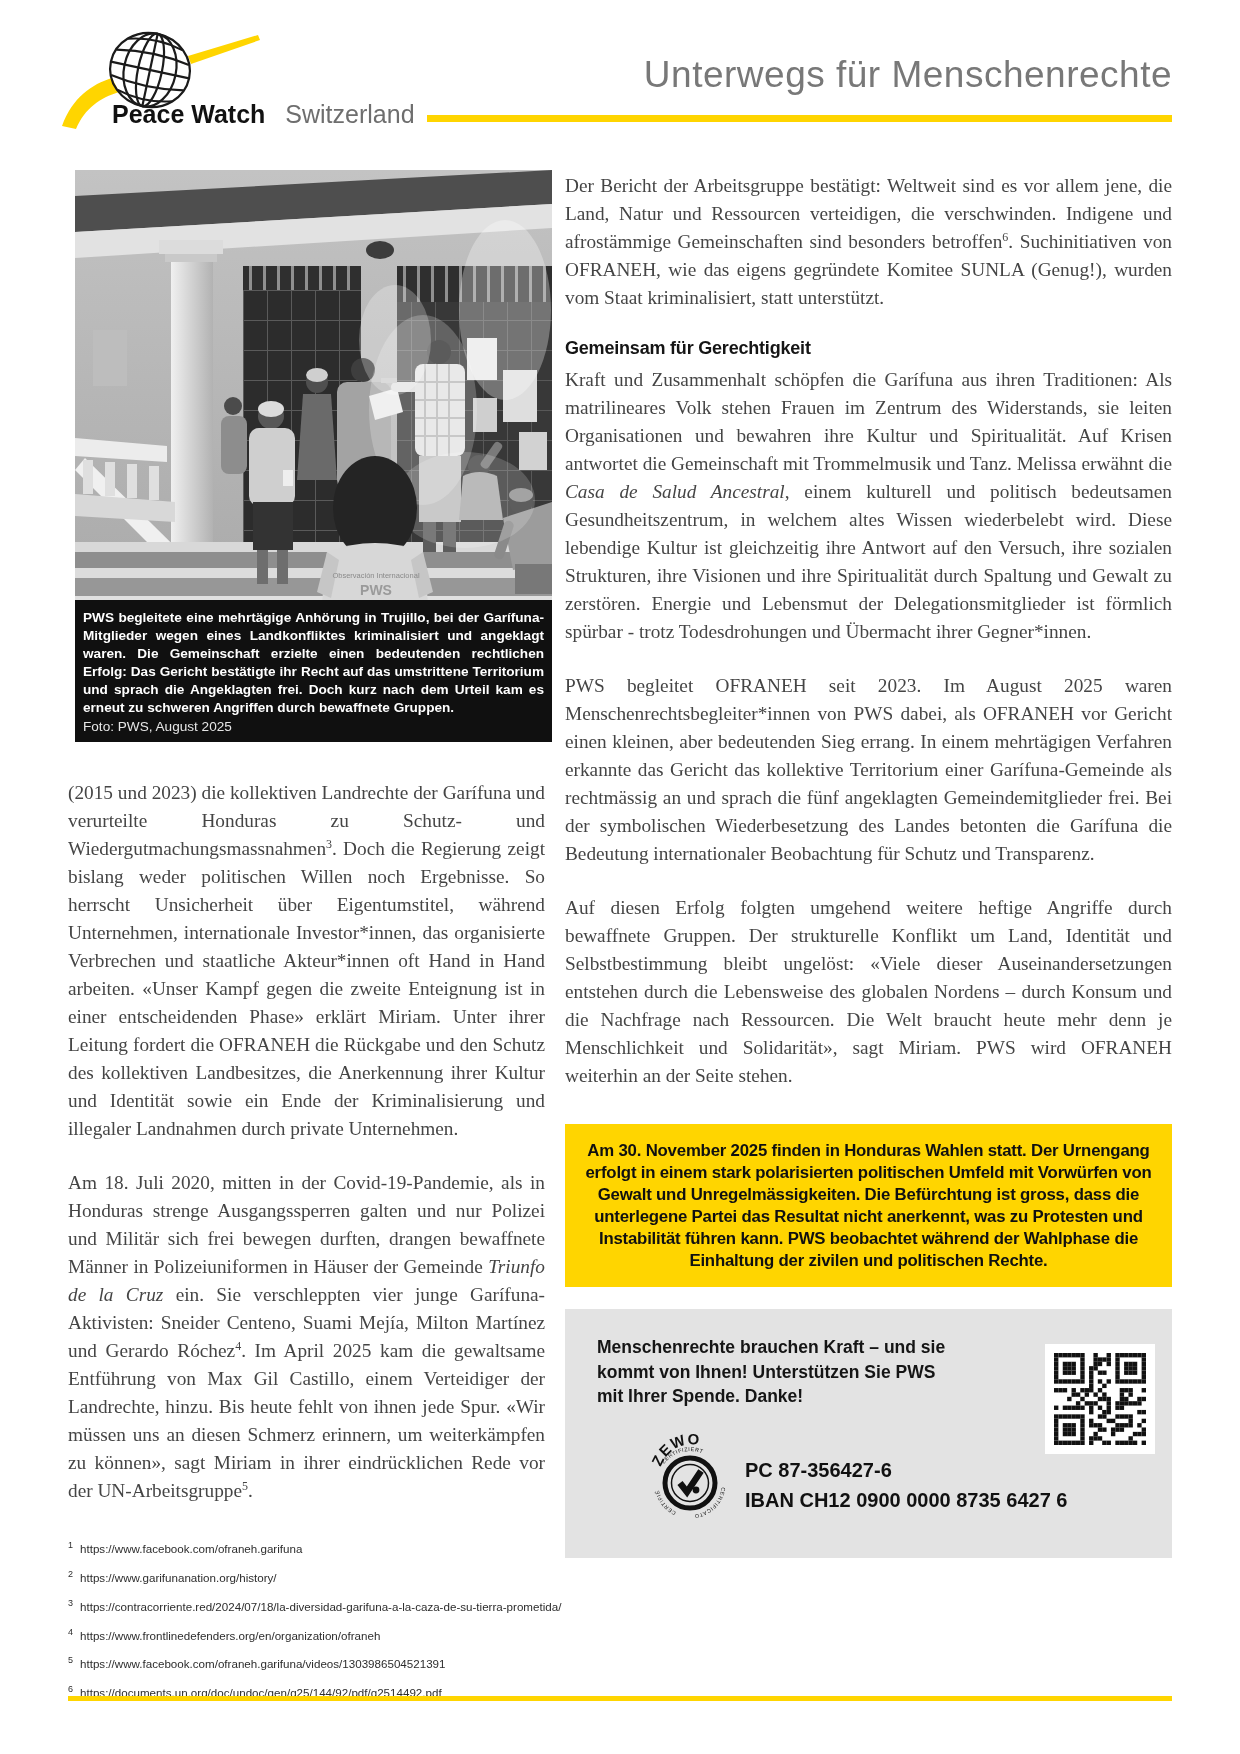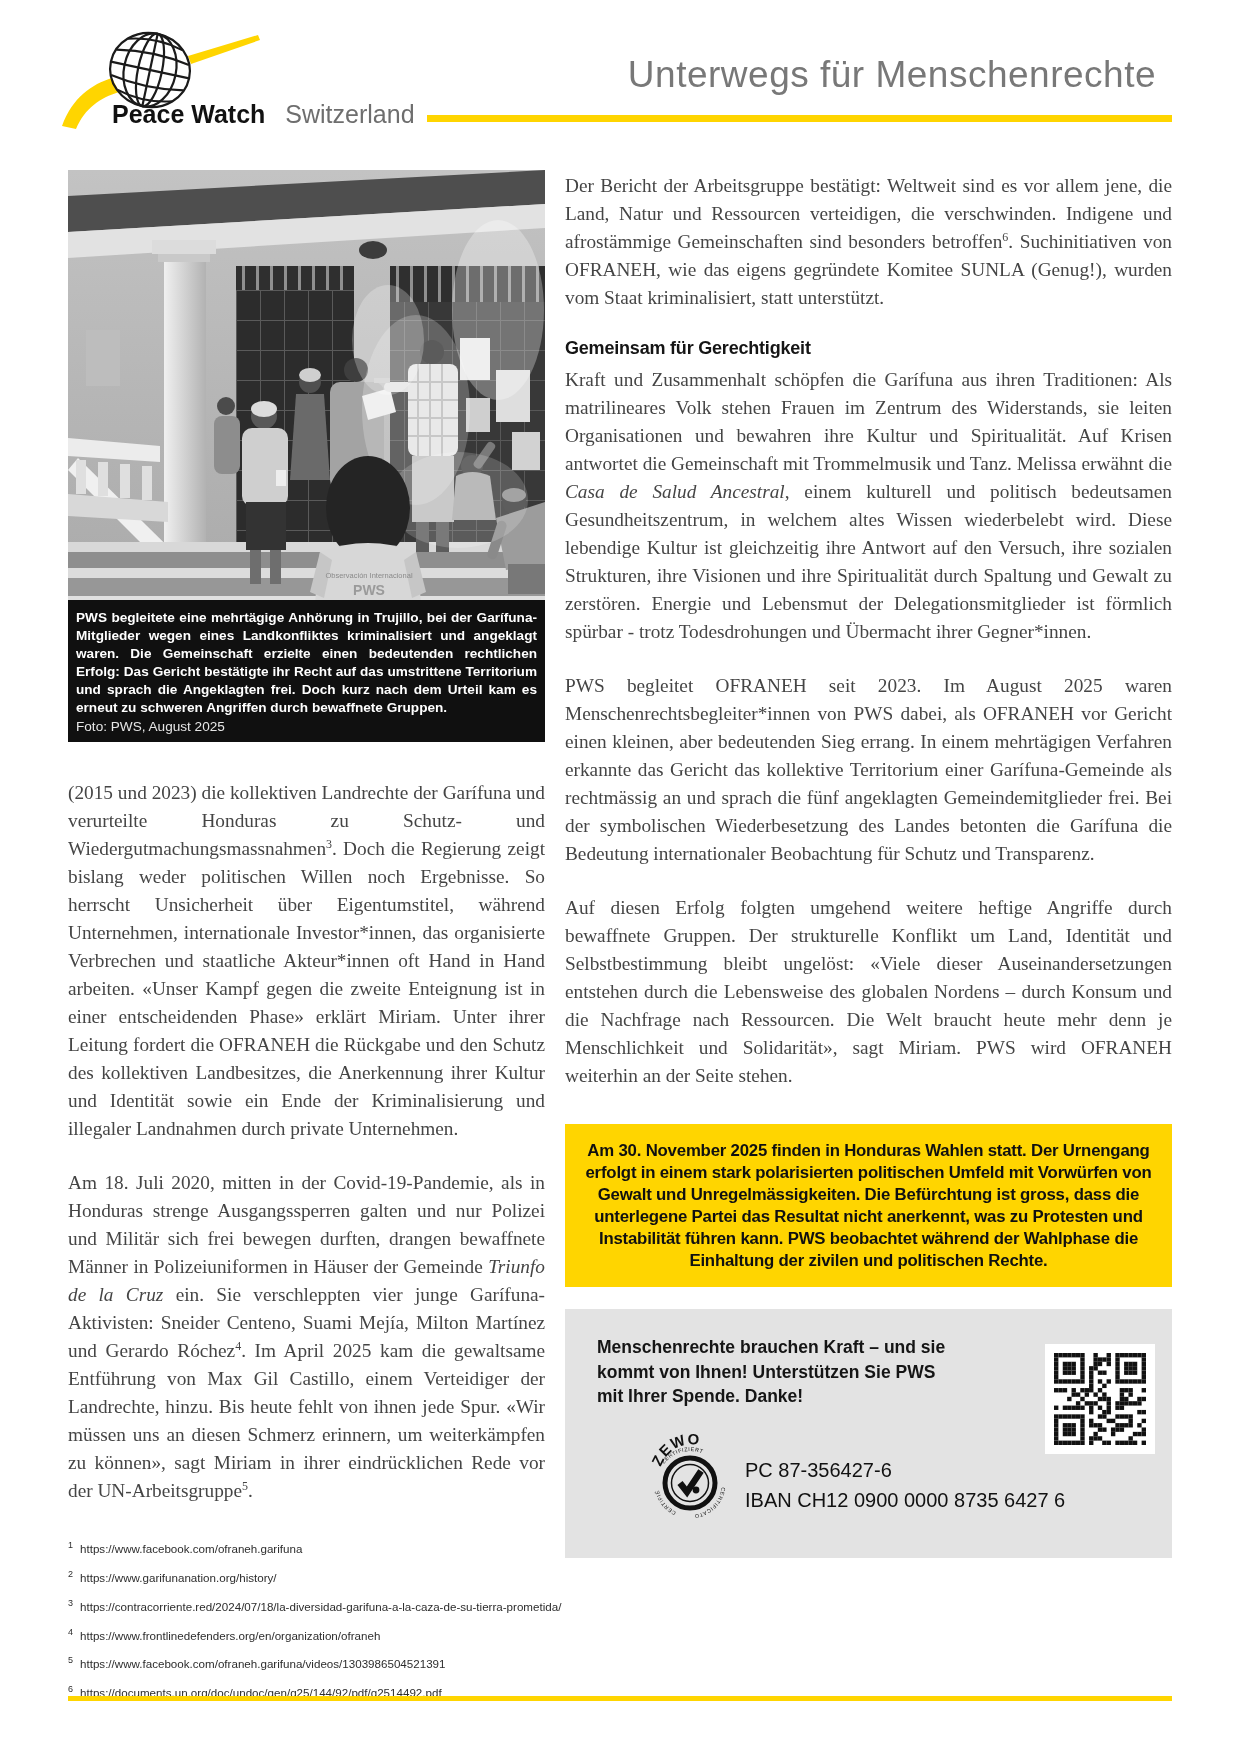--- a/index.html
+++ b/index.html
@@ -1,28 +1,28 @@
 <!DOCTYPE html>
 <html lang="de" style="--accent: #ffd500; --caption-bg: #101010; --panel-gray: #e3e3e3; --title-gray: #787878; --body-text: #454545; --heading: #151515;"><head>
 <meta charset="utf-8">
 <style>
   html,body{margin:0;padding:0;background:#fff;}
   .page{position:relative;width:1240px;height:1754px;background:#fff;overflow:hidden;
         font-family:"Liberation Sans",sans-serif;}
   
-  .masthead-title{position:absolute;top:54px;right:84px;font-size:37px;letter-spacing:.5px;
+  .masthead-title{position:absolute;top:54px;right:68px;font-size:37px;letter-spacing:.5px;
         color:var(--title-gray,#787878);white-space:nowrap;}
   .brand-strip{position:absolute;left:112px;right:68px;top:100px;display:flex;align-items:center;}
   .brand{white-space:nowrap;font-size:25px;color:#111;}
   .brand .bold{font-weight:bold;}
   .brand .light{color:#6e6e6e;font-weight:normal;margin-left:20px;}
   .rule-top{flex:1;height:7px;background:var(--accent,#ffd500);margin-left:12px;margin-top:8px;}
   .logo-svg{position:absolute;left:60px;top:26px;width:214px;height:106px;}
   
-  .photo{position:absolute;left:68px;top:170px;width:477px;height:572px;background:#3b82f6;}
+  .photo{position:absolute;left:75px;top:170px;width:477px;height:572px;background:#3b82f6;}
   .scene{position:absolute;left:0;top:0;width:477px;height:463px;display:block;}
   .caption{position:absolute;left:0;right:0;bottom:0;background:var(--caption-bg,#101010);
         color:#fff;padding:9px 8px 6px;font-size:13.6px;line-height:18px;font-weight:bold;
         text-align:justify;}
   .caption .credit{display:block;font-weight:normal;color:#e6e6e6;text-align:left;margin-top:1px;}
   
   .col-left{position:absolute;left:68px;top:779px;width:477px;}
   .col-right{position:absolute;left:565px;top:172px;width:607px;}
   .body-text{font-family:"Liberation Serif",serif;font-size:19.3px;line-height:28px;
         color:var(--body-text,#454545);text-align:justify;margin:0 0 26px;hyphens:auto;}
@@ -37,21 +37,21 @@
   .info-box{background:var(--accent,#ffd500);color:#101010;margin-top:34px;
         padding:16px 18px 15px;font-weight:bold;font-size:16.8px;line-height:22px;
         letter-spacing:-.2px;text-align:center;}
   .donate-box{position:relative;background:var(--panel-gray,#e3e3e3);margin-top:22px;
         height:249px;box-sizing:border-box;}
   .donate-appeal{position:absolute;left:32px;top:26px;width:362px;font-weight:bold;
         font-size:17.5px;line-height:24.5px;color:#151515;}
   .qr-panel{position:absolute;right:17px;top:35px;width:110px;height:110px;background:#fff;
         display:flex;align-items:center;justify-content:center;}
   .zewo{position:absolute;left:84px;top:124px;width:82px;height:90px;}
-  .accounts{position:absolute;left:180px;top:146px;font-weight:normal;font-size:20px;
+  .accounts{position:absolute;left:180px;top:146px;font-weight:bold;font-size:20px;
         line-height:30px;color:#111;white-space:nowrap;}
   
   .rule-bottom{position:absolute;left:68px;right:68px;top:1696px;height:5px;
         background:var(--accent,#ffd500);}
 </style>
 </head>
 <body>
 
 <div class="page">
 

